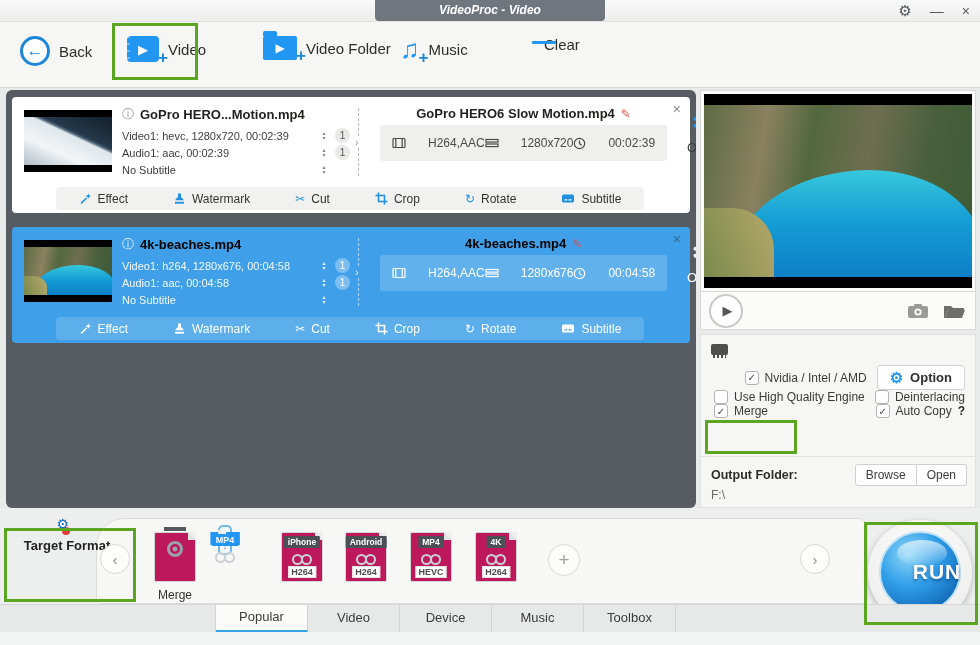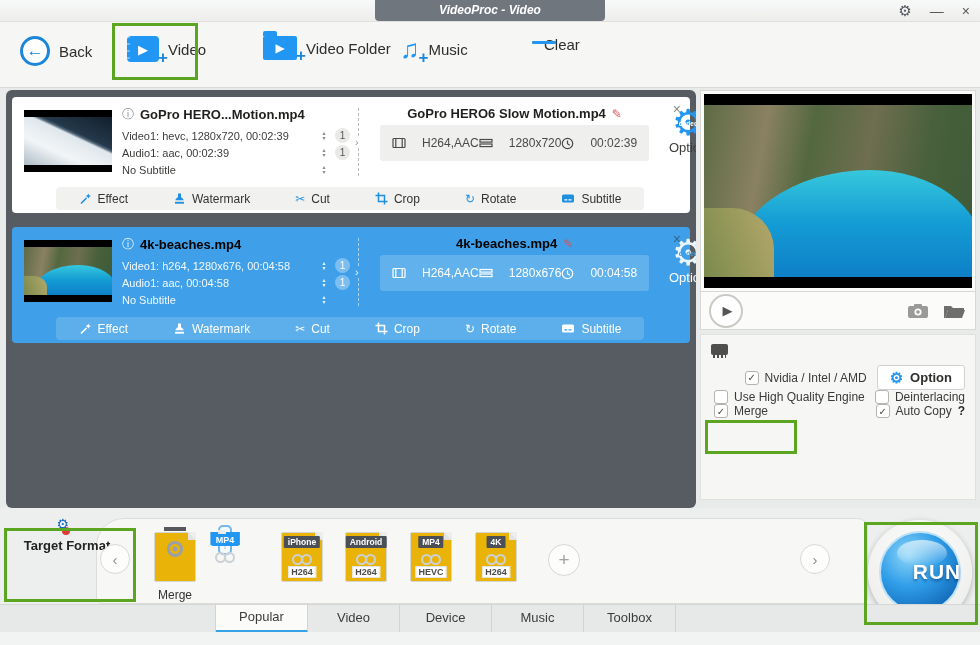--- a/index.html
+++ b/index.html
@@ -74,21 +74,21 @@
   .connector:before { content:""; position:absolute; left:8px; top:4px; bottom:10px; border-left:1px dashed #b9b9b7; }
   .item.sel .connector:before { border-color:rgba(255,255,255,.55); }
   .conn-arrow { position:absolute; left:5px; top:32px; background:inherit; font-size:11px; color:#999; background:#fff; }
   .item.sel .conn-arrow { background:#3fa0e9; color:#eaf4fc; }
   .dst { flex:1; padding:2px 8px 0 4px; }
   .dst .title-row { justify-content:center; }
   .edit-glyph { color:#d9534f; font-size:12px; }
   .pills { display:flex; align-items:center; height:36px; background:#efefed; border-radius:3px;
     padding:0 12px; color:#4a4a48; }
   .item.sel .pills { background:rgba(255,255,255,.18); color:#fff; }
-  .pill { flex:1; display:flex; align-items:center; gap:16px; font-size:12px; white-space:nowrap; }
+  .pill { flex:1; display:flex; align-items:center; gap:22px; font-size:12px; white-space:nowrap; }
   .pill svg { flex:none; }
   .optcol { width:62px; flex:none; text-align:center; padding-top:0; }
   .gear-wrap { position:relative; display:inline-block; width:38px; height:38px; }
   .gear-glyph { font-size:36px; line-height:38px; color:#2196f3; }
   .item.sel .gear-glyph { color:#eaf5fe; }
   .gear-text { position:absolute; left:50%; top:50%; transform:translate(-50%,-50%); font-size:6.5px;
     color:#fff; font-weight:bold; }
   .item.sel .gear-text { color:#3fa0e9; }
   .opt-label { font-size:13px; color:#3c3c3a; margin-top:-2px; }
   .item.sel .opt-label { color:#fff; }
@@ -154,21 +154,21 @@
   .tf-icon .dot { position:absolute; top:-3px; right:-3px; width:8px; height:8px; border-radius:50%; background:#e53935; }
   .tf-icon .g { position:absolute; right:-2px; bottom:0px; font-size:14px; color:#1565c0; line-height:12px;
     text-shadow:0 0 2px #fff; }
   .tf-label { font-size:13px; font-weight:bold; color:#222220; margin-top:8px; white-space:nowrap; }
   .circ-btn { position:absolute; width:30px; height:30px; border-radius:50%; background:#fdfdfb;
     border:1px solid #d8d8d6; color:#8e8e8c; display:flex; align-items:center; justify-content:center; font-size:15px; }
   .chev-left { left:100px; top:36px; }
   .chev-right { left:800px; top:36px; }
   .plus-circ { left:548px; top:36px; width:32px; height:32px; font-size:19px; color:#a2a2a0; }
   .fmt-col { position:absolute; text-align:center; }
-  .fmt { position:relative; width:42px; height:50px; background:#eab308; border:1px solid #d5d5d3;
+  .fmt { position:relative; width:42px; height:50px; background:#be185d; border:1px solid #d5d5d3;
     border-radius:2px; margin:0 auto; }
   .fmt:after { content:""; position:absolute; top:-1px; right:-1px; width:0; height:0;
     border-style:solid; border-width:0 8px 8px 0; border-color:#edefef #edefef #e3e3e1 transparent; }
   .fmt .fchip { position:absolute; top:3px; left:50%; transform:translateX(-50%); background:#4b5056; color:#fff;
     font-size:8.5px; font-weight:bold; padding:1px 4px; border-radius:1px; white-space:nowrap; z-index:2; }
   .fmt .reel { position:absolute; top:21px; left:50%; transform:translateX(-50%); display:flex; }
   .fmt .reel i { width:11px; height:11px; border:2.5px solid #ccd1d6; border-radius:50%; }
   .fmt .reel i + i { margin-left:-2px; }
   .fmt .flbl { position:absolute; bottom:3px; left:50%; transform:translateX(-50%); font-size:9px; font-weight:bold;
     color:#4c4c4a; background:#fff; border:1px solid #e4e4e2; padding:0 2px; white-space:nowrap; }
@@ -595,20 +595,30 @@
         </span>
         <span class="cb-row">
           <span class="cb checked">
               <span class="mark">✓</span>
             </span>
           <span>Auto Copy</span>
           <span class="help-q">?</span>
         </span>
       </div>
     </div>
+    <div class="outbox">
+      <div class="out-row">
+        <span class="out-label">Output Folder:</span>
+        <span class="out-btns">
+          <span class="out-btn">Browse</span>
+          <span class="out-btn">Open</span>
+        </span>
+      </div>
+      <div class="out-path">F:\</div>
+    </div>
   </div>
 
   <div class="bottombar">
     <div class="shelf"></div>
 
     <div class="tf-block">
       <span class="tf-icon">
         <span class="dot"></span>
         <span class="g">⚙</span>
       </span>

